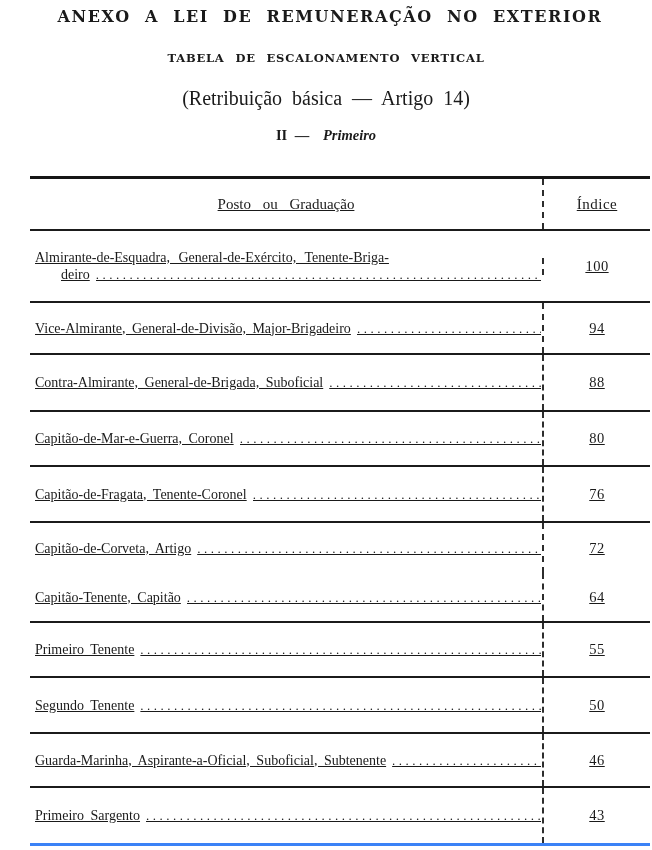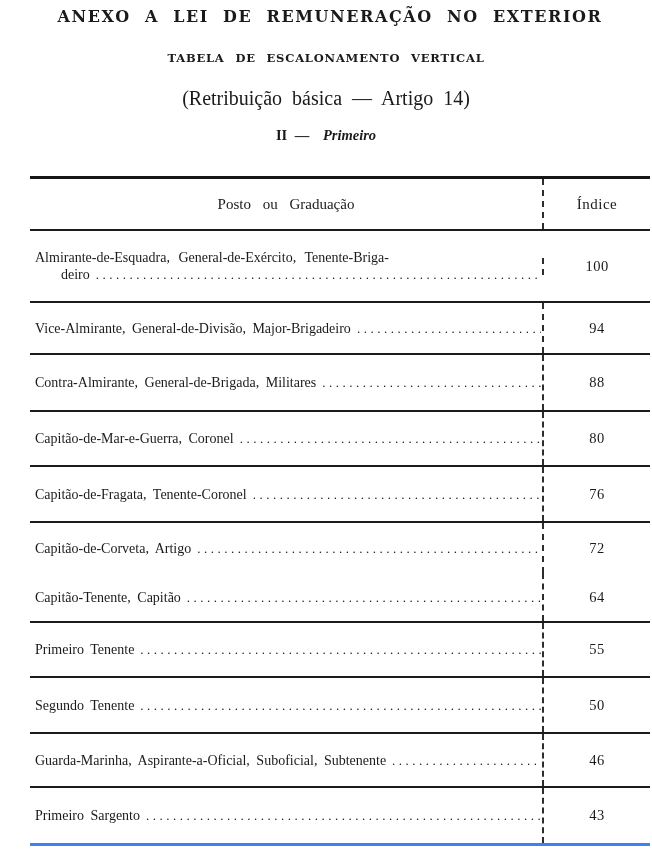--- a/index.html
+++ b/index.html
@@ -52,20 +52,21 @@
   .section-heading .sect-title { font-style: italic; margin-left: 6px; }
   .table {
     position: absolute;
     top: 176px; left: 30px;
     width: 620px;
     border-top: 3px solid #161616;
   }
   .row {
     display: flex;
     border-bottom: 2px solid #1b1b1b;
+    text-decoration: underline;
   }
   .row.no-rule { border-bottom: none; }
   .row.last { border-bottom: 3px solid #3b82f6; }
   .row.head { height: 52px; }
   .cell-posto {
     width: 512px;
     display: flex;
     flex-direction: column;
     justify-content: center;
     padding-left: 5px;
@@ -148,21 +149,21 @@
               <span class="dots">........................................................................................................................................................................................................</span>
             </div>
           </div>
           <div class="cell-indice">
             <span>94</span>
           </div>
         </div>
         <div class="row" style="height: 57px;">
           <div class="cell-posto">
             <div class="leader-line">
-              <span>Contra-Almirante, General-de-Brigada, Militares</span>
+              <span>Contra-Almirante, General-de-Brigada, Suboficial</span>
               <span class="dots">........................................................................................................................................................................................................</span>
             </div>
           </div>
           <div class="cell-indice">
             <span>88</span>
           </div>
         </div>
         <div class="row" style="height: 55px;">
           <div class="cell-posto">
             <div class="leader-line">

